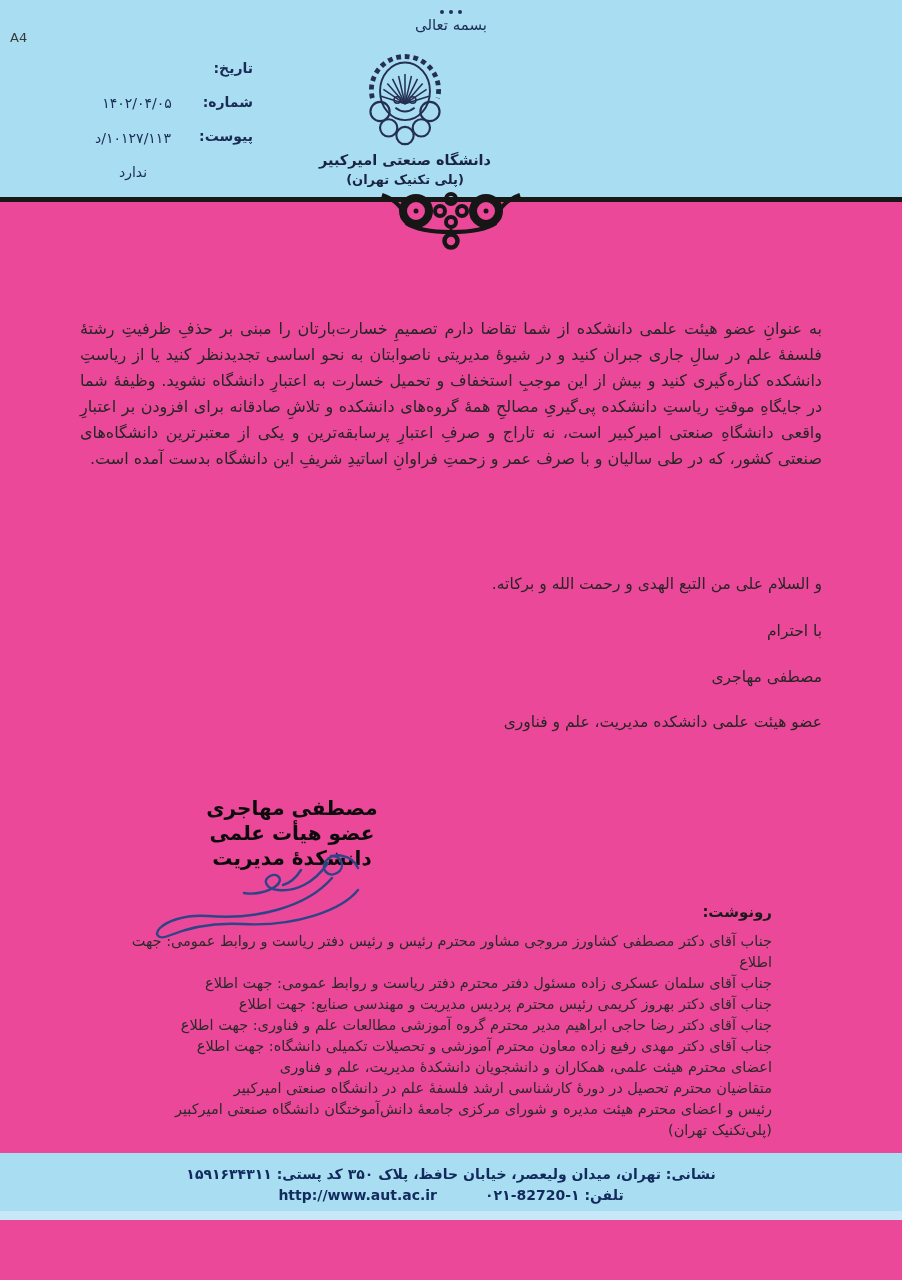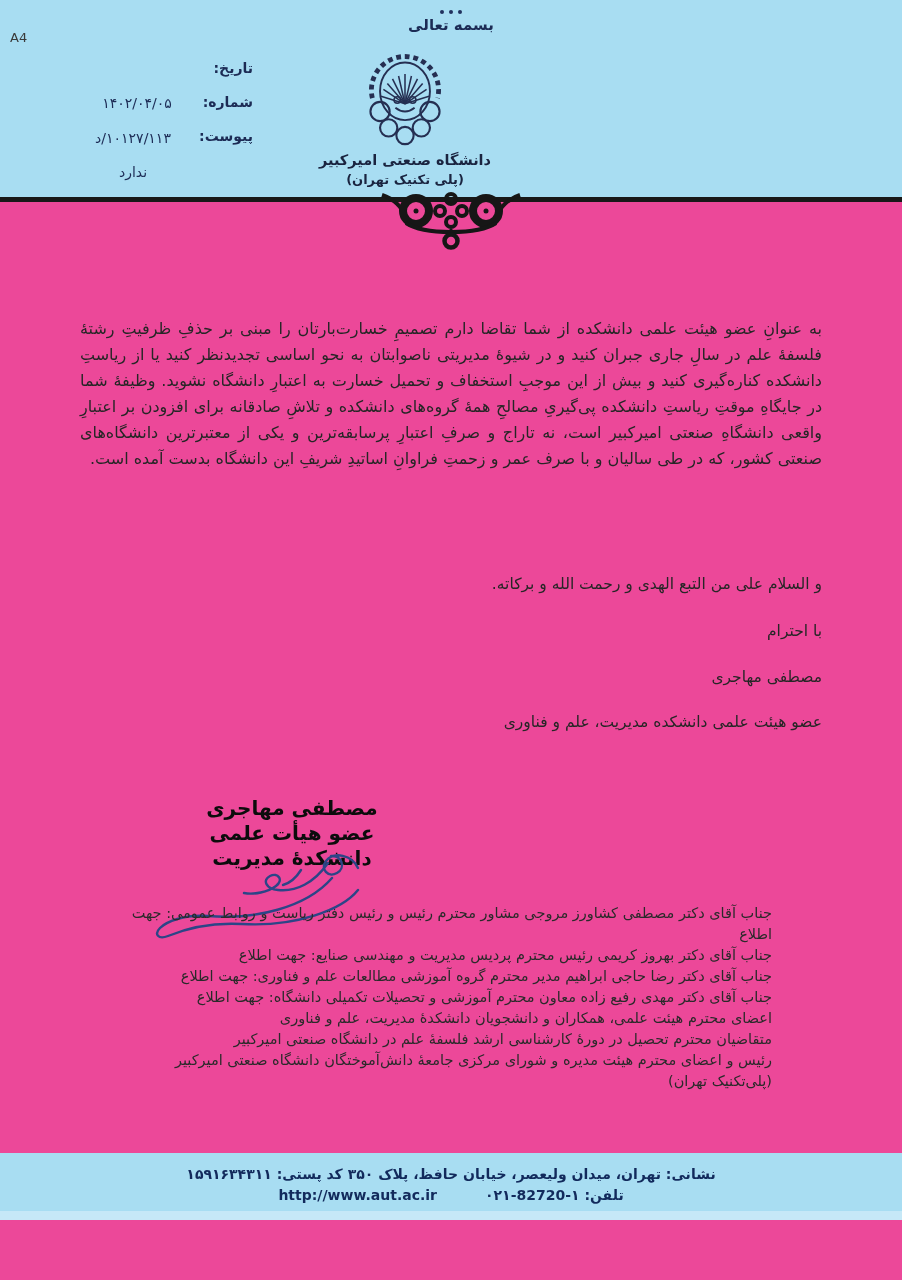--- a/index.html
+++ b/index.html
@@ -8,21 +8,21 @@
     background:#ec4899;
     font-family:"DejaVu Sans",sans-serif;
     color:#242424;
   }
   
   .header-band{position:absolute;top:0;left:0;width:902px;height:199px;background:#a8ddf2;}
   .a4-label{position:absolute;left:10px;top:30px;font-size:13px;color:#3a3a3a;}
   .bismillah-wrap{position:absolute;top:10px;left:0;width:902px;text-align:center;}
   .bismillah-dots{display:flex;justify-content:center;gap:5px;margin-bottom:2px;}
   .bismillah-dots i{width:4px;height:4px;border-radius:50%;background:#20315e;display:block;}
-  .bismillah{font-size:15px;font-weight:bold;color:#1c2b55;}
+  .bismillah{font-size:15px;font-weight:normal;color:#1c2b55;}
   .meta-label{position:absolute;font-size:14px;font-weight:bold;color:#1c2b55;direction:rtl;}
   .meta-value{position:absolute;font-size:14px;color:#1c2b55;width:110px;text-align:center;direction:rtl;}
   .lbl-date{top:60px;right:649px;}
   .lbl-number{top:94px;right:649px;}
   .lbl-attachment{top:128px;right:649px;}
   .val-date{top:95px;left:82px;}
   .val-number{top:130px;left:78px;}
   .val-attachment{top:164px;left:78px;}
   
   .logo-block{position:absolute;top:50px;left:0;width:810px;text-align:center;color:#1a2440;}
@@ -162,21 +162,23 @@
   <svg class="signature" width="240" height="92" viewBox="0 0 240 92">
     <g fill="none" stroke="#2c4587" stroke-width="2.4" stroke-linecap="round">
       <path d="M212 18 C206 5 188 1 180 11 C174 19 182 28 191 23 C200 18 196 5 185 6"></path>
       <path d="M182 13 C168 33 150 42 132 40 C120 39 116 30 124 26 C132 22 138 30 130 36 C122 42 108 45 98 43"></path>
       <path d="M186 28 C160 58 108 70 62 66 C38 64 20 72 14 78 C8 84 12 90 22 86 C34 81 60 72 96 74 C150 77 196 60 212 40"></path>
       <path d="M155 20 C150 28 144 33 137 35"></path>
     </g>
   </svg>
 
   <div class="cc-block">
+    <div class="cc-label">رونوشت:</div>
     <div class="cc-item">جناب آقای دکتر مصطفی کشاورز مروجی مشاور محترم رئیس و رئیس دفتر ریاست و روابط عمومی: جهت اطلاع</div>
+    <div class="cc-item">جناب آقای سلمان عسکری زاده مسئول دفتر محترم دفتر ریاست و روابط عمومی: جهت اطلاع</div>
     <div class="cc-item">جناب آقای دکتر بهروز کریمی رئیس محترم پردیس مدیریت و مهندسی صنایع: جهت اطلاع</div>
     <div class="cc-item">جناب آقای دکتر رضا حاجی ابراهیم مدیر محترم گروه آموزشی مطالعات علم و فناوری: جهت اطلاع</div>
     <div class="cc-item">جناب آقای دکتر مهدی رفیع زاده معاون محترم آموزشی و تحصیلات تکمیلی دانشگاه: جهت اطلاع</div>
     <div class="cc-item">اعضای محترم هیئت علمی، همکاران و دانشجویان دانشکدهٔ مدیریت، علم و فناوری</div>
     <div class="cc-item">متقاضیان محترم تحصیل در دورهٔ کارشناسی ارشد فلسفهٔ علم در دانشگاه صنعتی امیرکبیر</div>
     <div class="cc-item">رئیس و اعضای محترم هیئت مدیره و شورای مرکزی جامعهٔ دانش‌آموختگان دانشگاه صنعتی امیرکبیر (پلی‌تکنیک تهران)</div>
   </div>
 
   <div class="footer-band">
     <div class="footer-line1">نشانی: تهران، میدان ولیعصر، خیابان حافظ، پلاک ۳۵۰   کد پستی: ۱۵۹۱۶۳۴۳۱۱</div>

